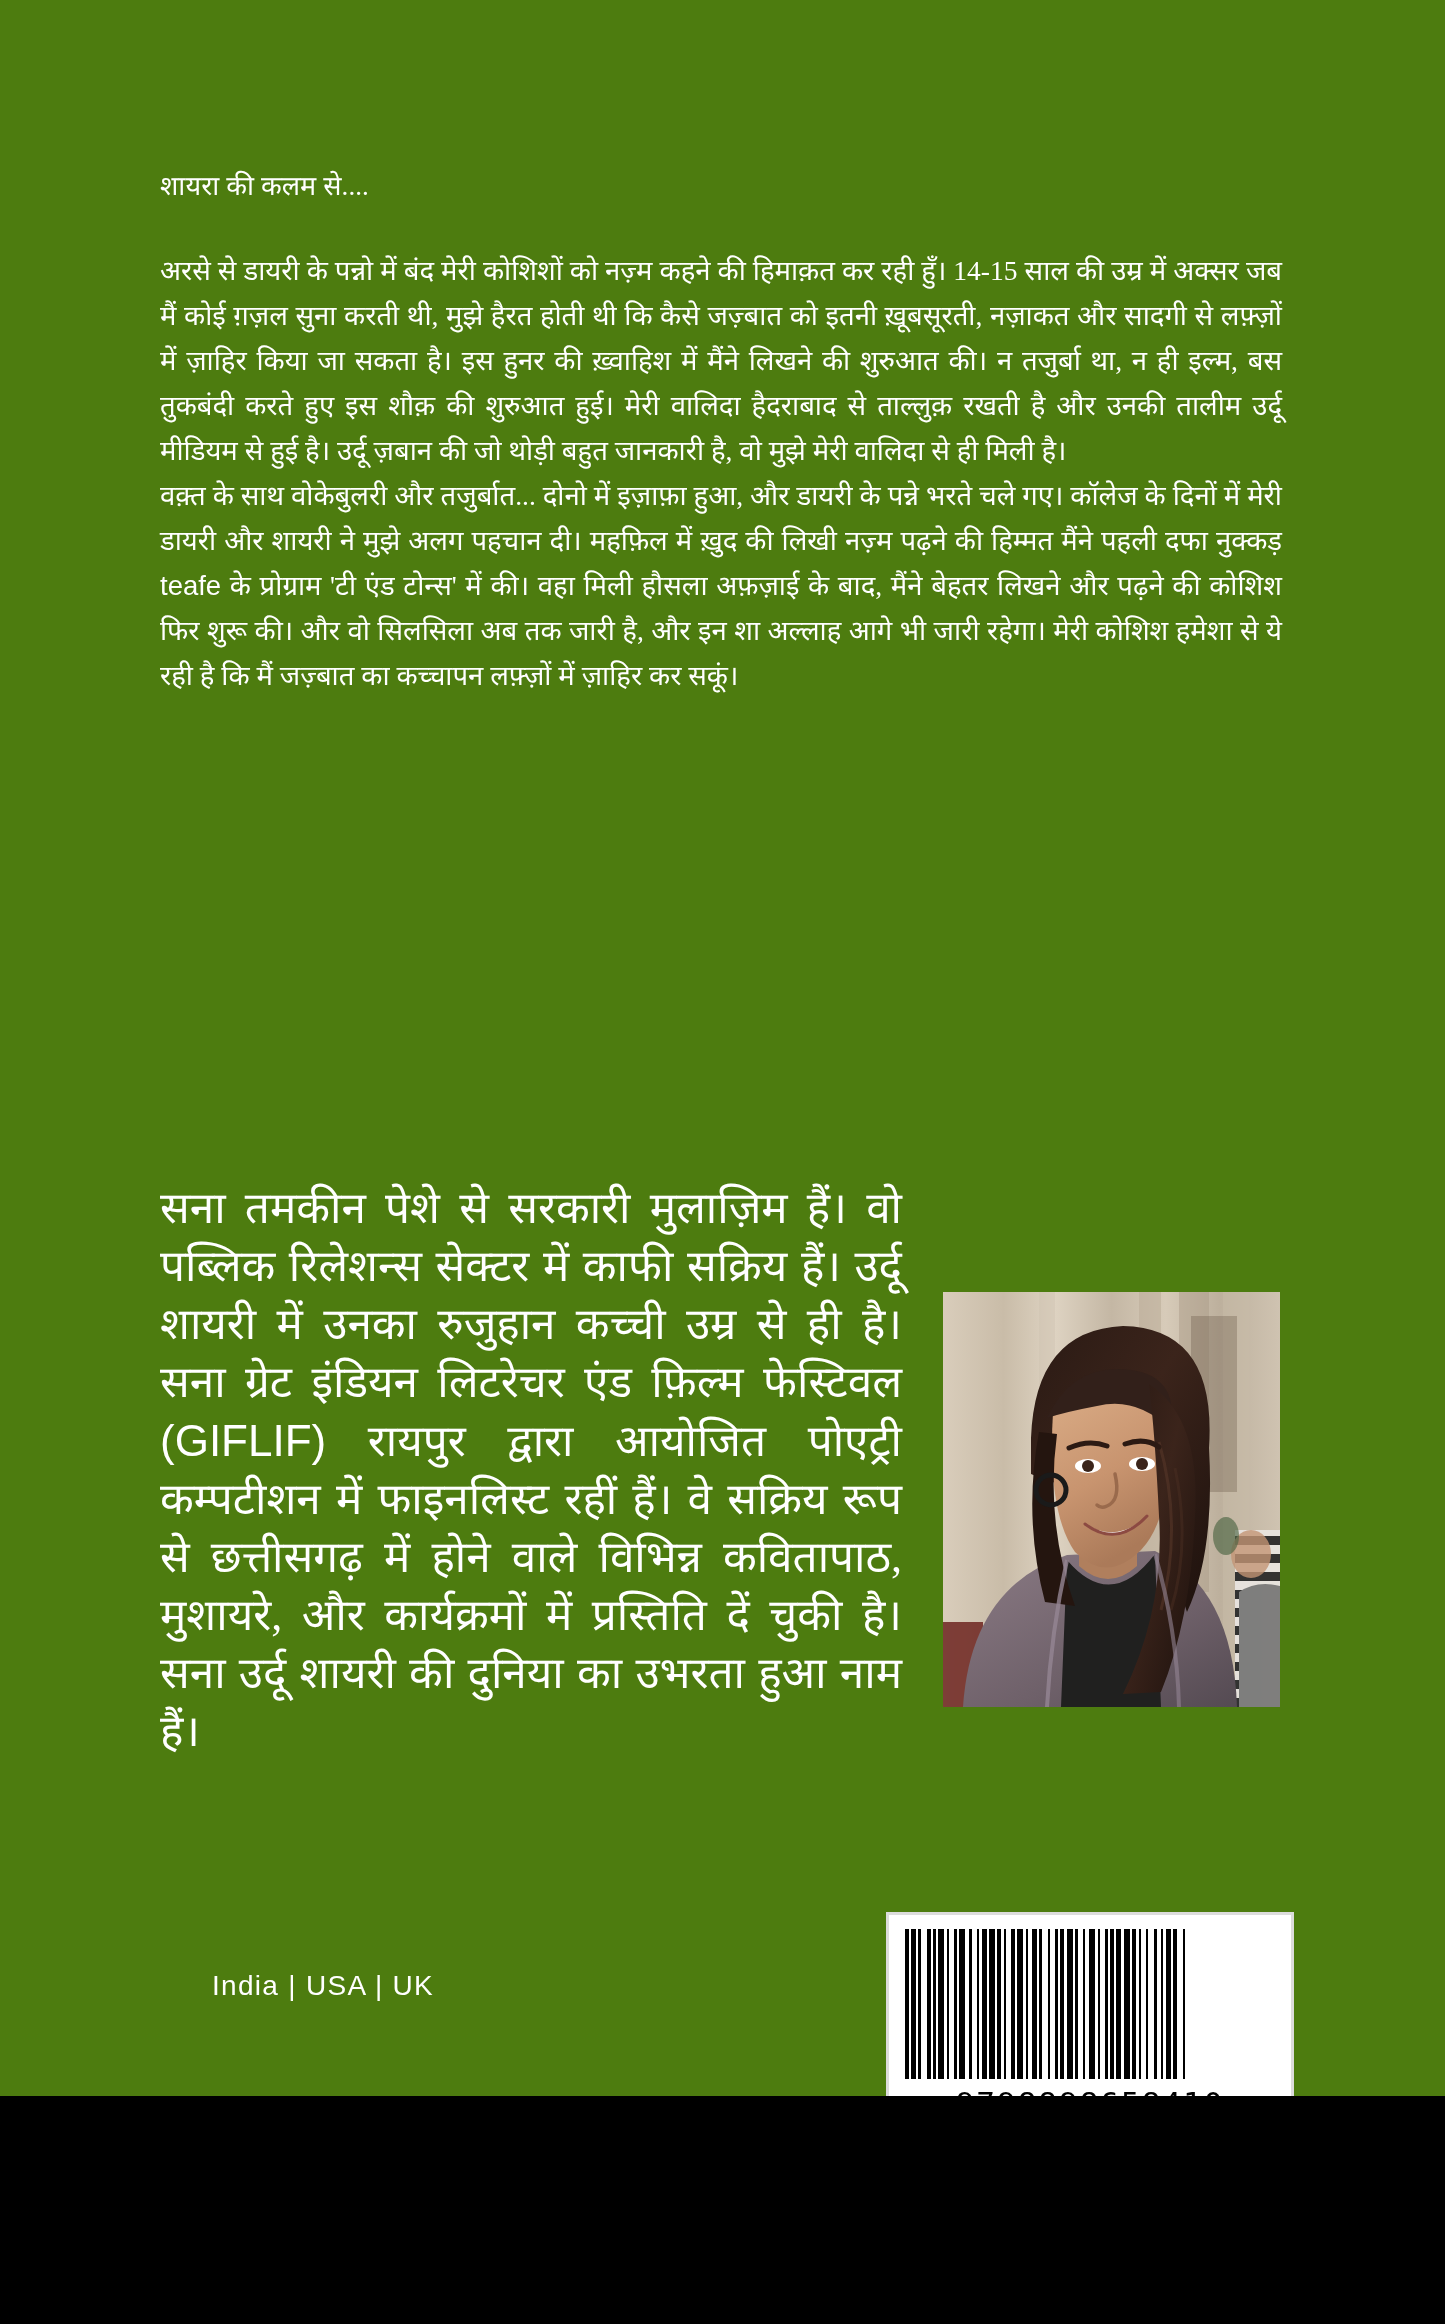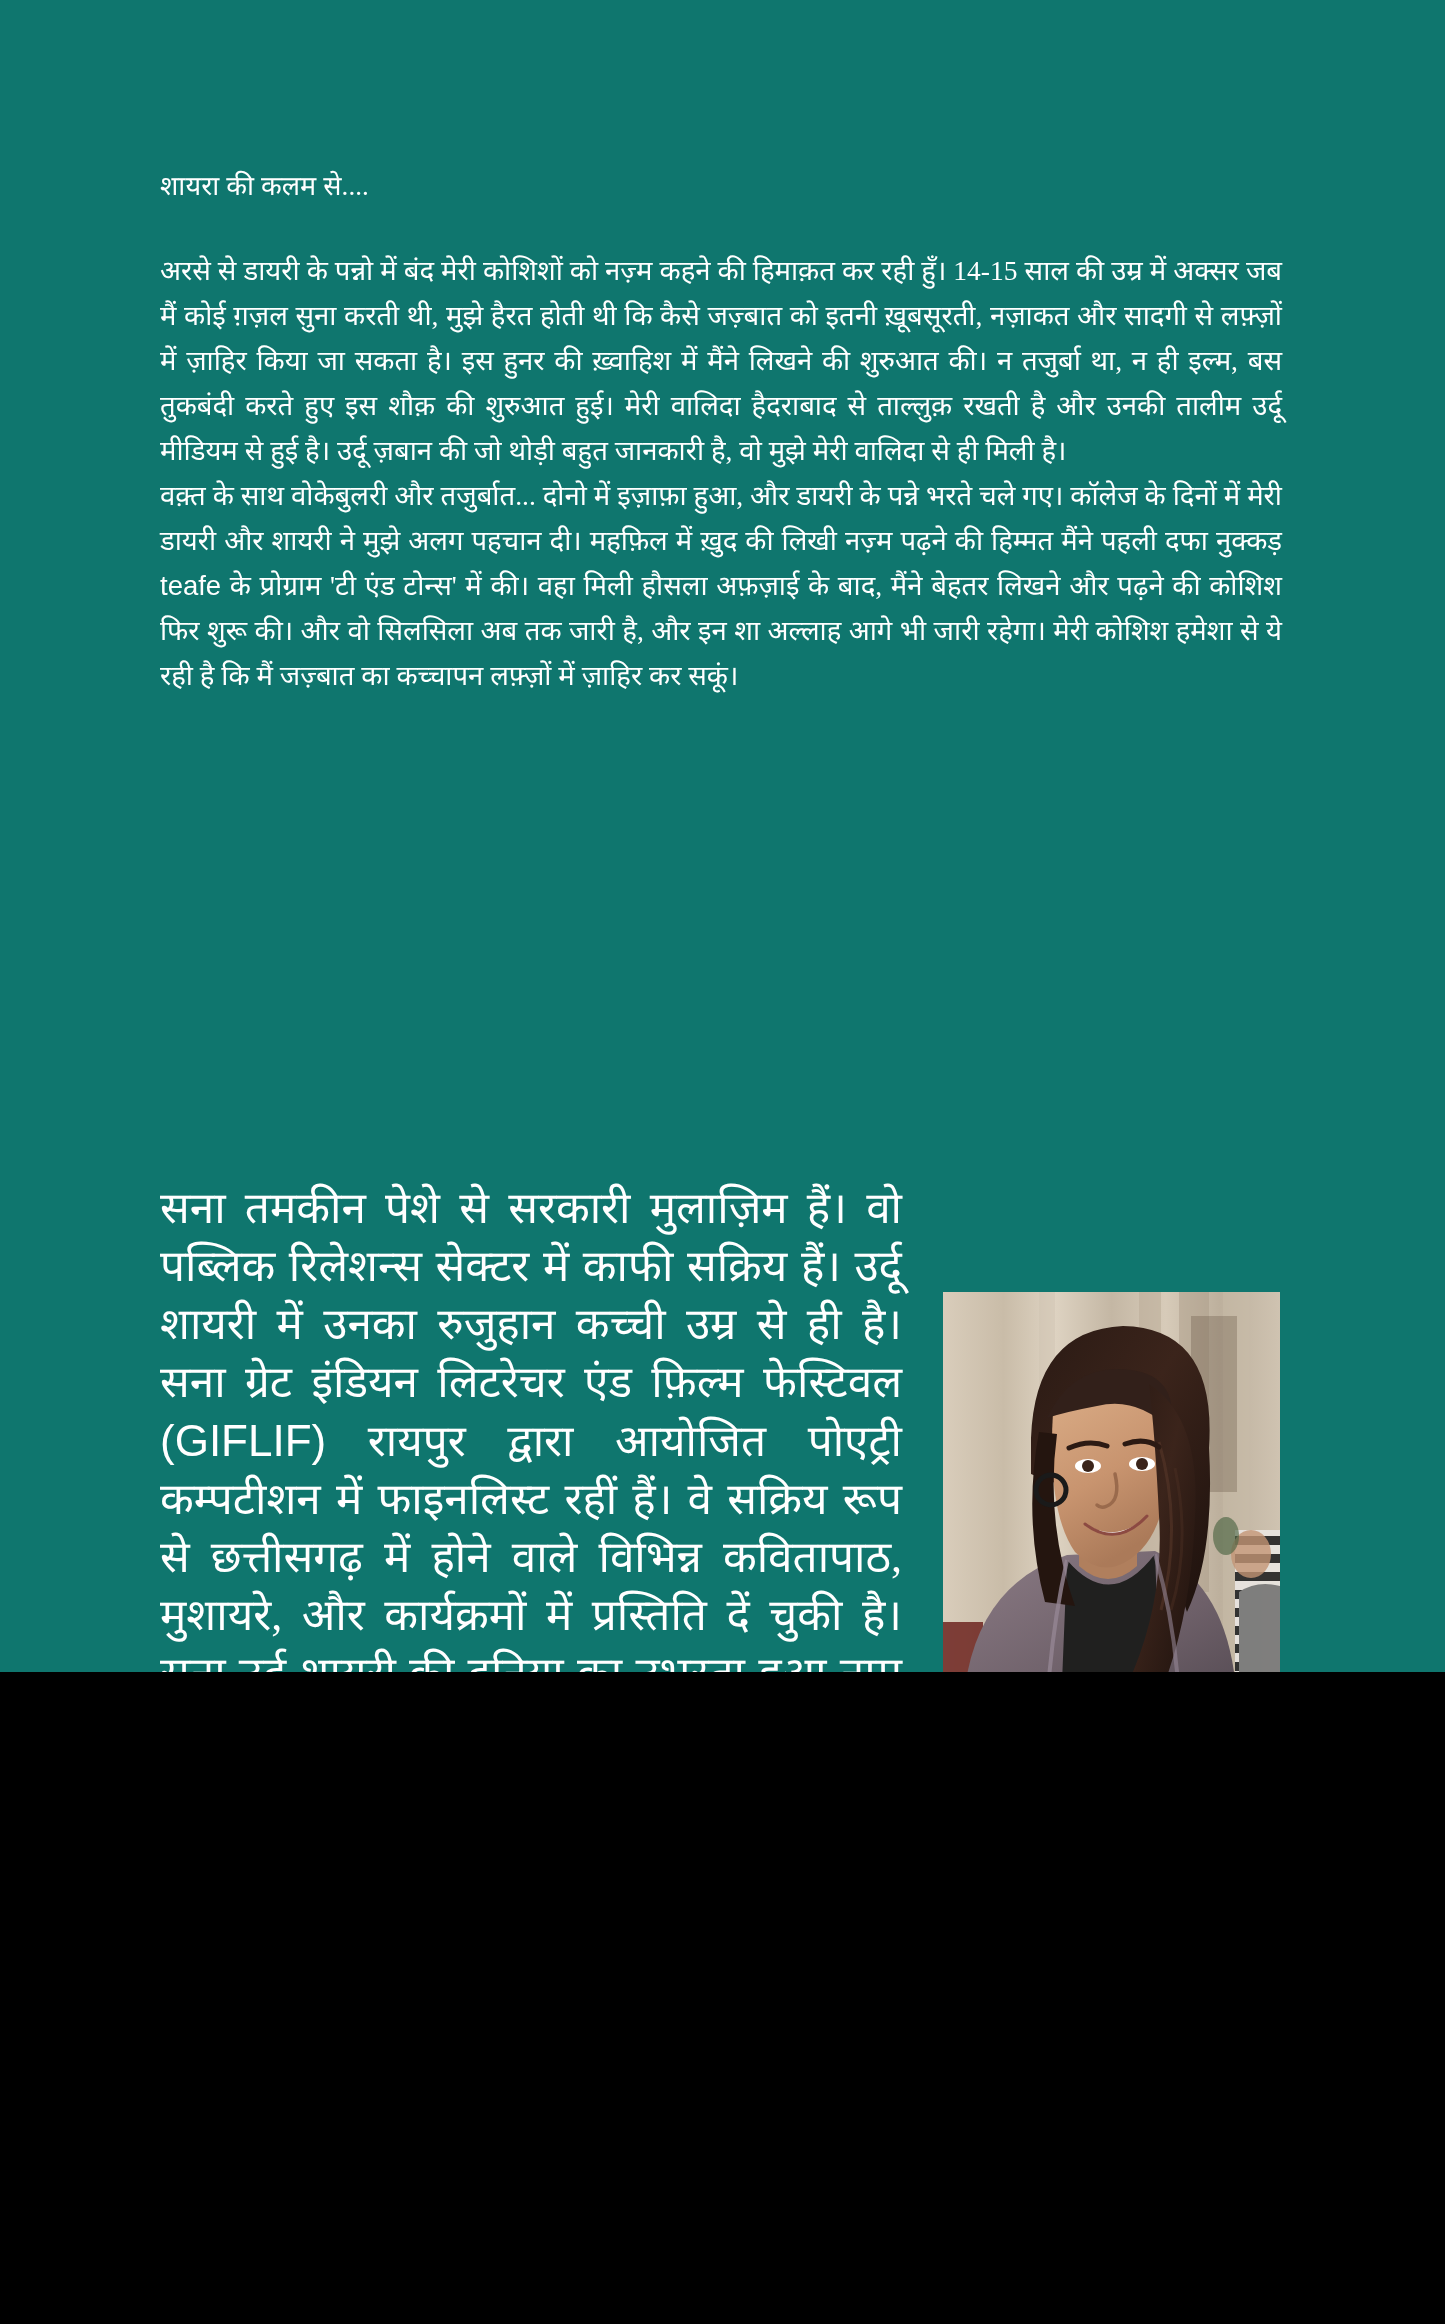--- a/index.html
+++ b/index.html
@@ -4,22 +4,22 @@
 <style>
   html, body {
     margin: 0;
     padding: 0;
     background: #000000;
   }
 
   #page {
     position: relative;
     width: 1445px;
-    height: 1672px;
-    background: #0f766e;
+    height: 2096px;
+    background: #4d7c0f;
     overflow: hidden;
     font-family: "Liberation Serif", "DejaVu Serif", serif;
   }
 
   
   #preface {
     position: absolute;
     left: 160px;
     top: 168px;
     width: 1122px;

